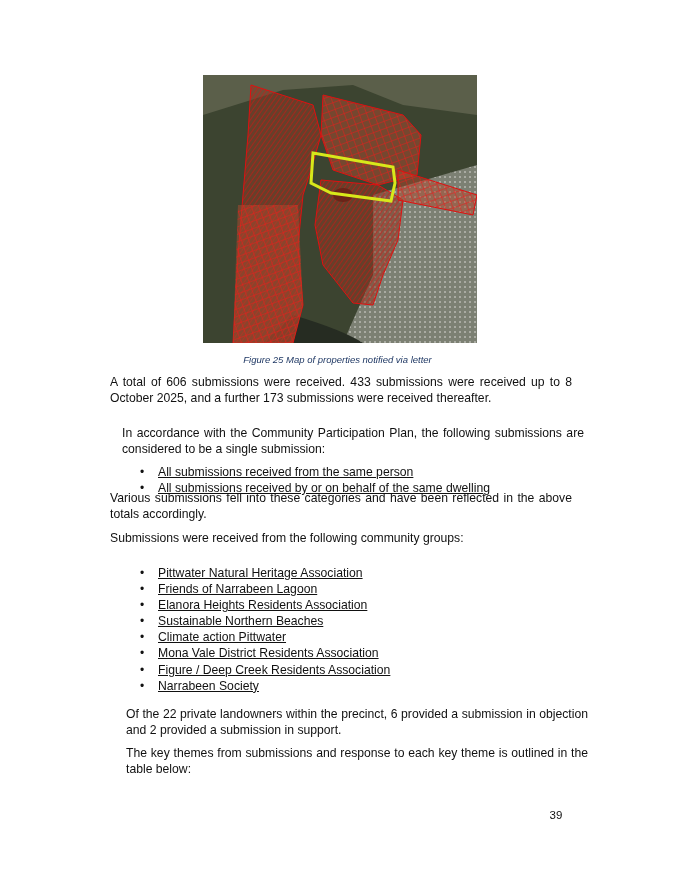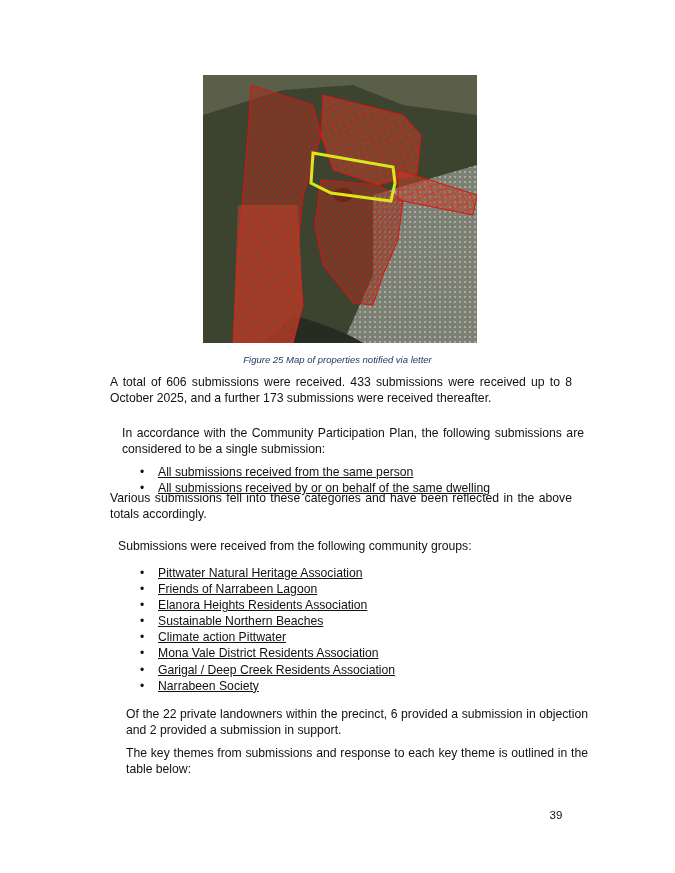--- a/index.html
+++ b/index.html
@@ -66,30 +66,30 @@
 
   <p class="text p1" style="margin:0">A total of 606 submissions were received. 433 submissions were received up to 8 October 2025, and a further 173 submissions were received thereafter.</p>
   <p class="text p2" style="margin:12px">In accordance with the Community Participation Plan, the following submissions are considered to be a single submission:</p>
 
   <ul class="bul l1">
     <li>All submissions received from the same person</li>
     <li>All submissions received by or on behalf of the same dwelling</li>
   </ul>
 
   <p class="text p3" style="margin:0">Various submissions fell into these categories and have been reflected in the above totals accordingly.</p>
-  <p class="text p4" style="margin:8px">Submissions were received from the following community groups:</p>
+  <p class="text p4" style="margin:0">Submissions were received from the following community groups:</p>
 
   <ul class="bul l2">
     <li>Pittwater Natural Heritage Association</li>
     <li>Friends of Narrabeen Lagoon</li>
     <li>Elanora Heights Residents Association</li>
     <li>Sustainable Northern Beaches</li>
     <li>Climate action Pittwater</li>
     <li>Mona Vale District Residents Association</li>
-    <li>Garigal / Deep Creek Residents Association</li>
+    <li>Figure / Deep Creek Residents Association</li>
     <li>Narrabeen Society</li>
   </ul>
 
   <p class="text p5" style="margin:16px">Of the 22 private landowners within the precinct, 6 provided a submission in objection and 2 provided a submission in support.</p>
   <p class="text p6" style="margin:16px">The key themes from submissions and response to each key theme is outlined in the table below:</p>
 
   <div class="pagenum">39</div>
 </div>
 
 </body></html>

